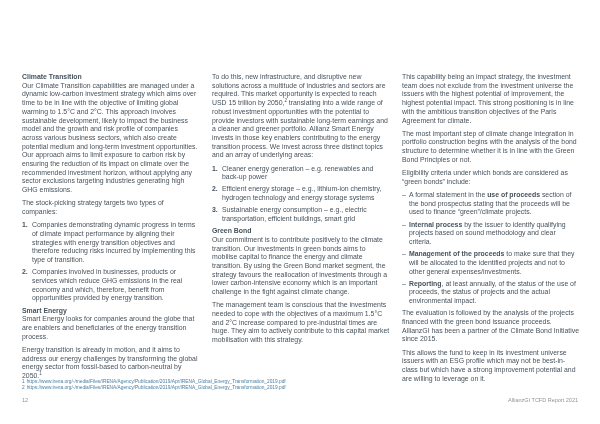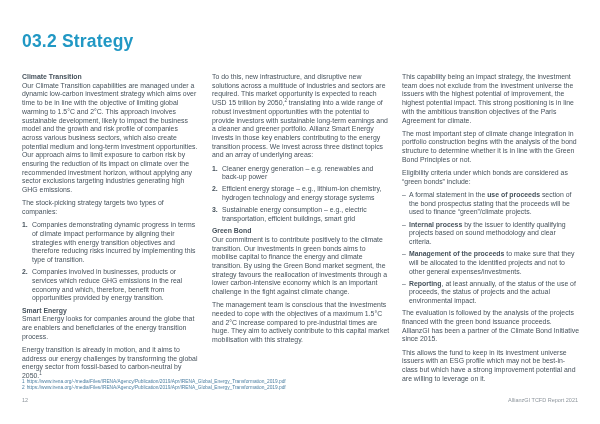--- a/index.html
+++ b/index.html
@@ -64,21 +64,20 @@
     display: flex;
     justify-content: space-between;
     font-size: 5.5px;
     color: #8d959c;
   }
 </style>
 </head>
 <body>
 
 <div class="page">
-  <div class="title">03.2 Strategy</div>
   <div class="columns" id="columns">
       <div class="column">
         <div class="h">Climate Transition</div>
         <p><span>Our Climate Transition capabilities are managed under a dynamic low-carbon investment strategy which aims over time to be in line with the objective of limiting global warming to 1.5°C and 2°C. This approach involves sustainable development, likely to impact the business model and the growth and risk profile of companies across various business sectors, which also create potential medium and long-term investment opportunities. Our approach aims to limit exposure to carbon risk by ensuring the reduction of its impact on climate over the recommended investment horizon, without applying any sector exclusions targeting industries generating high GHG emissions.</span></p>
         <p><span>The stock-picking strategy targets two types of companies:</span></p>
         <div class="item">
           <span class="marker">1.</span>
           <span class="body-text"><span>Companies demonstrating dynamic progress in terms of climate impact performance by aligning their strategies with energy transition objectives and therefore reducing risks incurred by implementing this type of transition.</span></span>
         </div>
         <div class="item">

